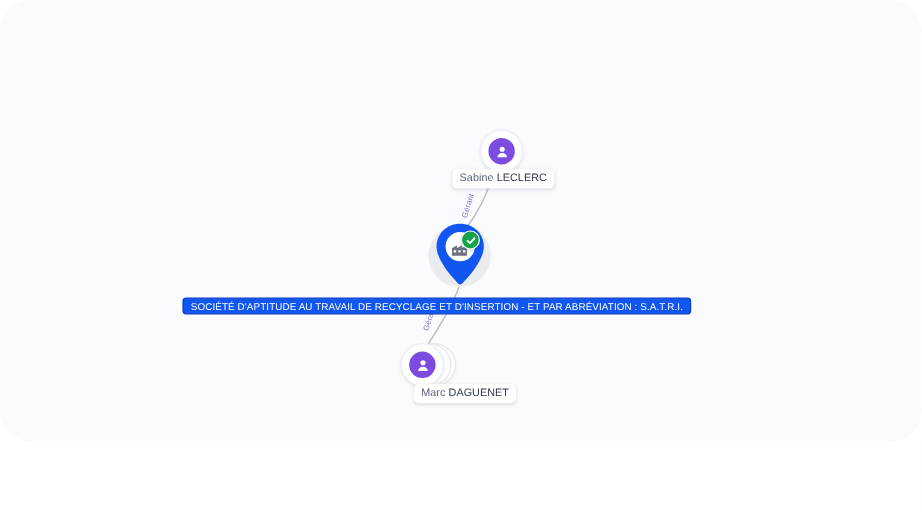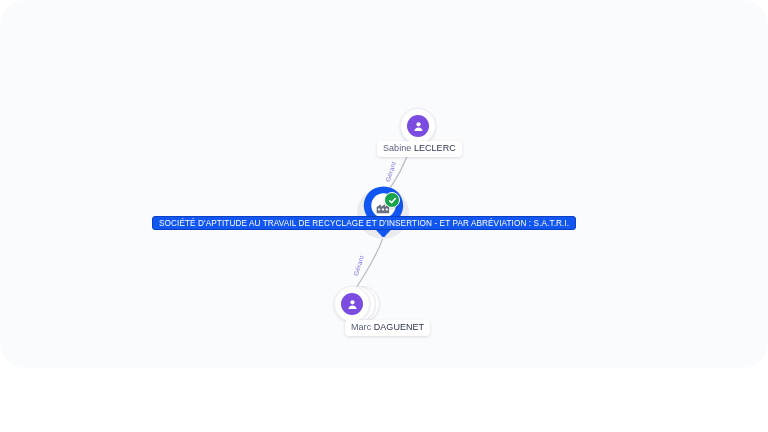--- a/index.html
+++ b/index.html
@@ -139,21 +139,21 @@
     display: flex;
     align-items: center;
     justify-content: center;
     box-shadow: 0 1px 2px rgba(0,0,0,0.18);
   }
 
   
   #company-label-bar {
     position: absolute;
     left: 152px;
-    top: 216px;
+    top: 248px;
     height: 14px;
     line-height: 14px;
     background: #1156f0;
     border: 1px solid #0b3fc4;
     border-radius: 3px;
     color: #ffffff;
     font-size: 8.2px;
     letter-spacing: 0.1px;
     padding: 0 6px;
     white-space: nowrap;

